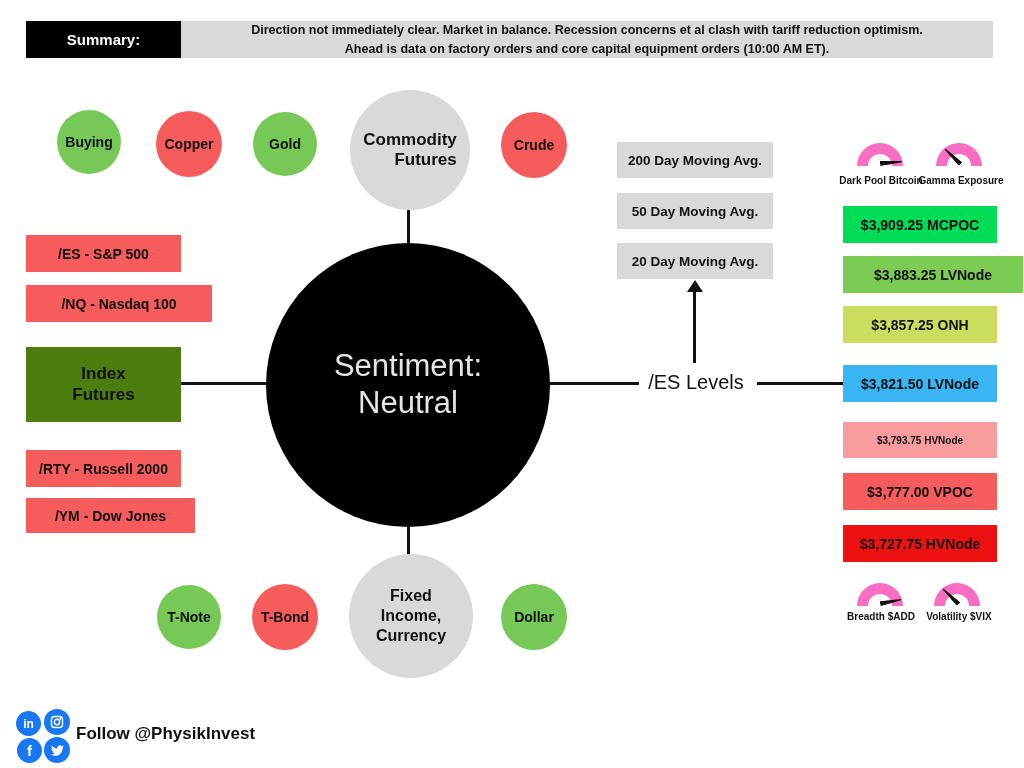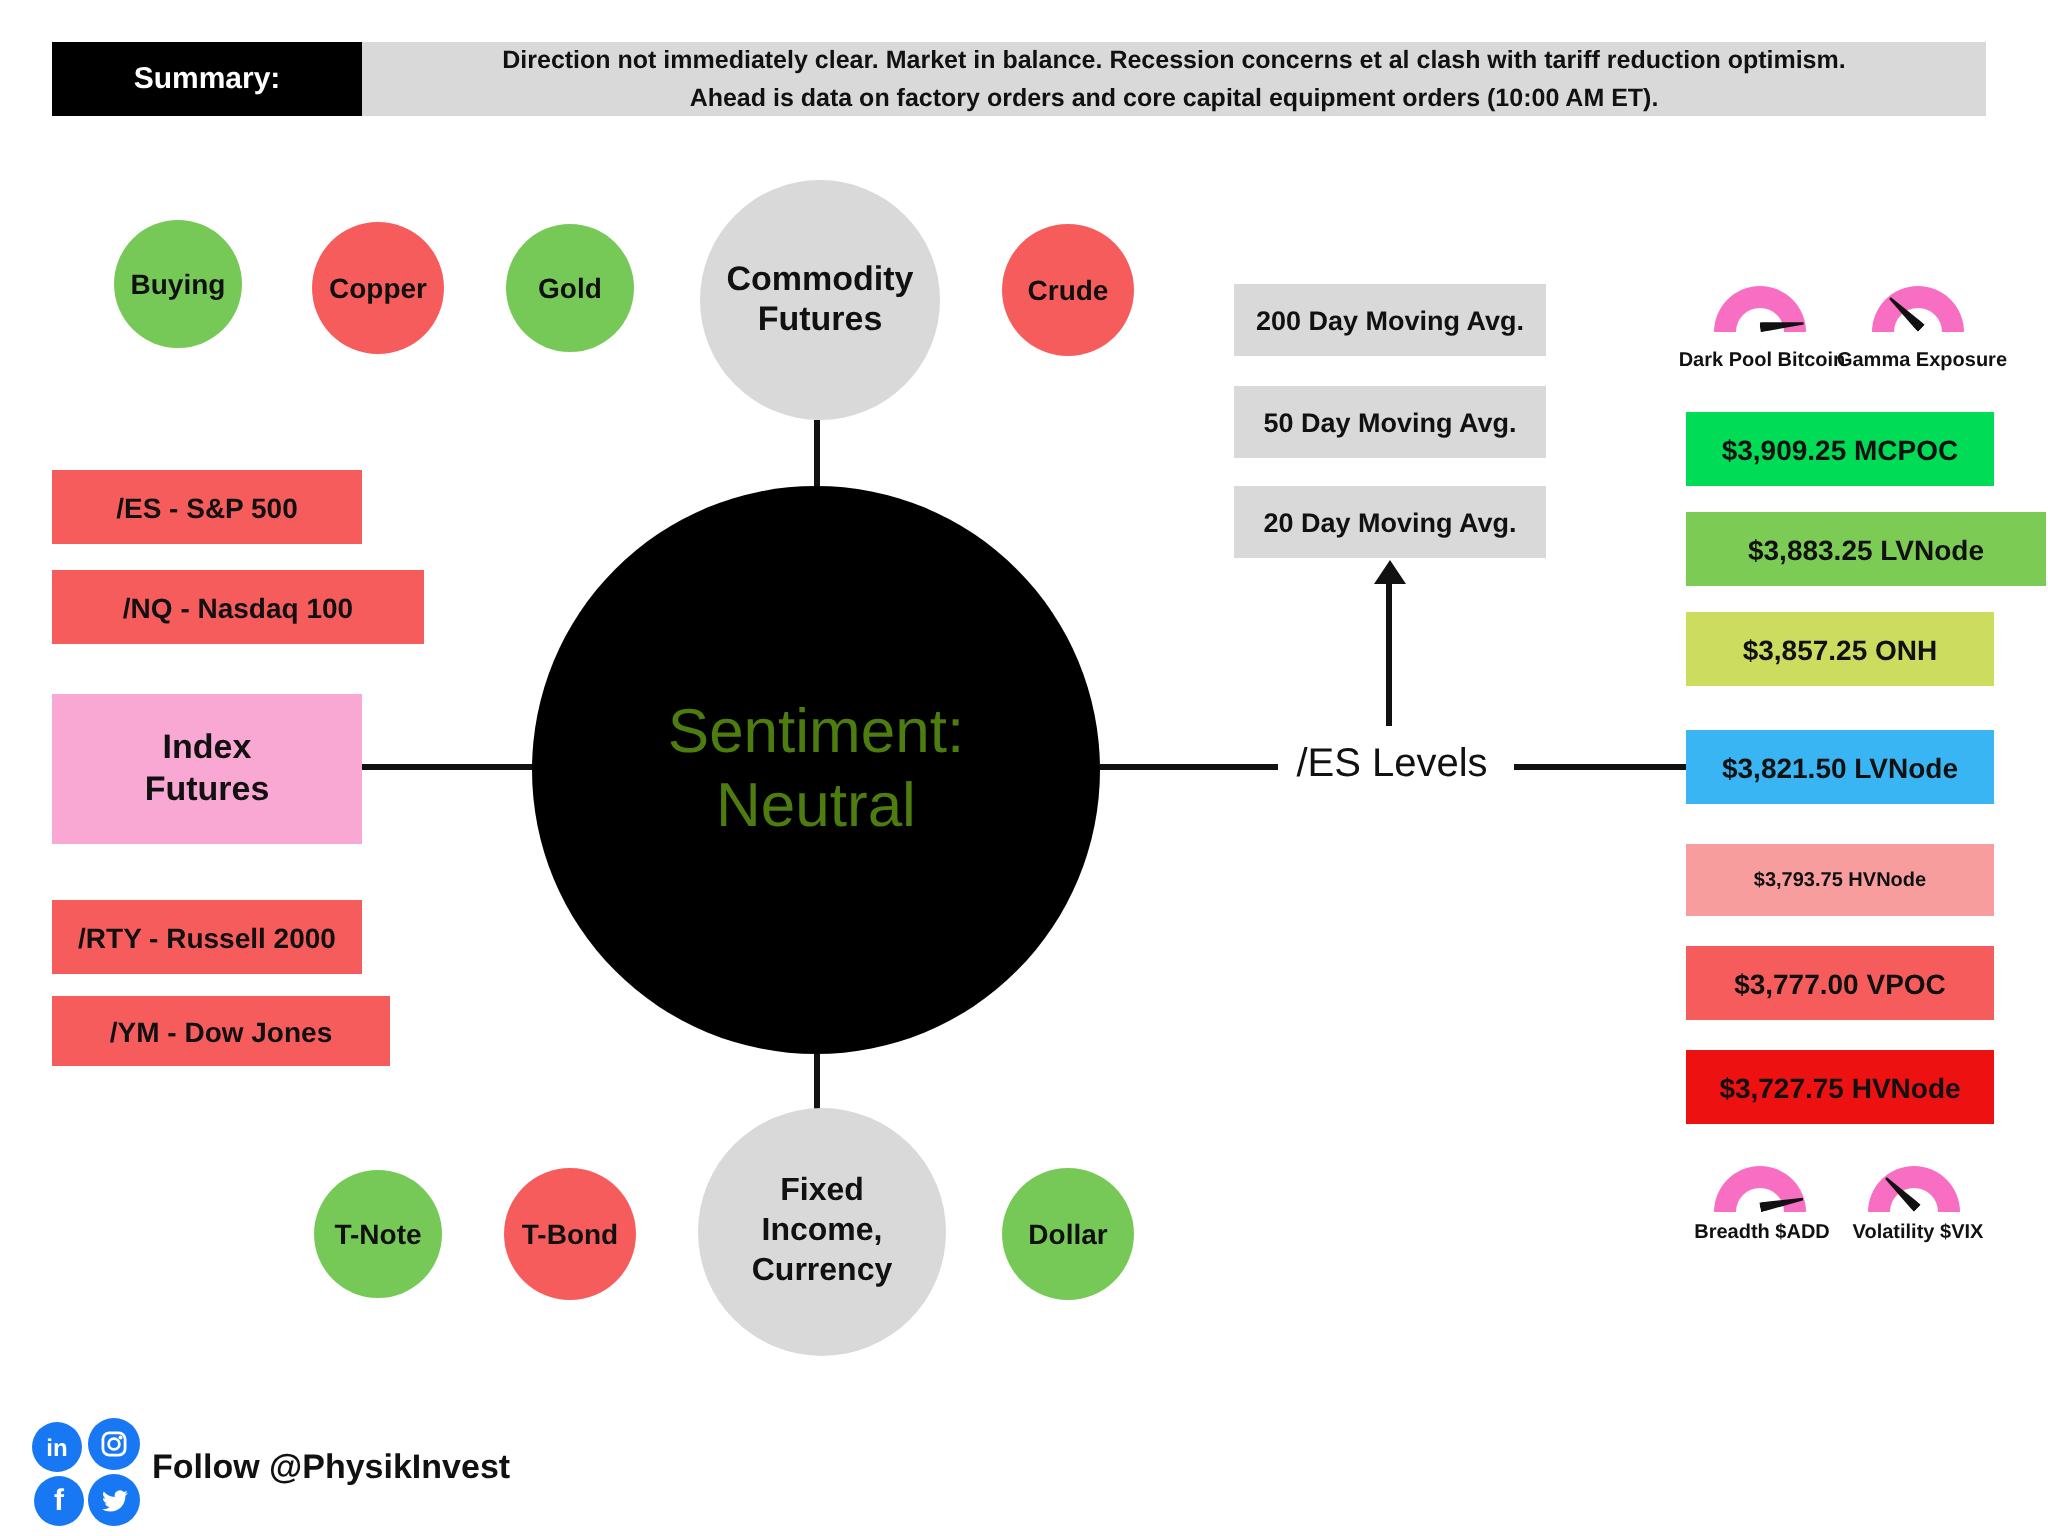--- a/index.html
+++ b/index.html
@@ -31,47 +31,47 @@
   <div class="node" style="left:26px;top:21px;width:155px;height:37px;background:#000;color:#fff;font-size:15px;">Summary:</div>
   <div class="abs" style="left:181px;top:21px;width:812px;height:37px;background:#D9D9D9;display:flex;flex-direction:column;
               align-items:center;justify-content:center;font-size:12.5px;font-weight:bold;line-height:1.45;text-align:center;">
     <span>Direction not immediately clear. Market in balance. Recession concerns et al clash with tariff reduction optimism.</span>
     <span>Ahead is data on factory orders and core capital equipment orders (10:00 AM ET).</span>
   </div>
 
   <div class="node circle" style="left: 57px; top: 110px; width: 64px; height: 64px; font-size: 14px; background: rgb(119, 201, 87);">Buying</div>
   <div class="node circle" style="left: 156px; top: 111px; width: 66px; height: 66px; font-size: 14px; background: rgb(247, 92, 92);">Copper</div>
   <div class="node circle" style="left: 253px; top: 112px; width: 64px; height: 64px; font-size: 14px; background: rgb(119, 201, 87);">Gold</div>
-  <div class="node circle" style="left: 350px; top: 90px; width: 120px; height: 120px; font-size: 17px; line-height: 1.2; background: rgb(217, 217, 217);">
+  <div class="node circle" style="left: 350px; top: 90px; width: 120px; height: 120px; font-size: 17px; line-height: 1.2; background: rgb(217, 217, 217); text-align: right;">
     <div>
       <div>Commodity</div>
       <div>Futures</div>
     </div>
   </div>
   <div class="node circle" style="left: 501px; top: 112px; width: 66px; height: 66px; font-size: 14px; background: rgb(247, 92, 92);">Crude</div>
 
   <div class="line" style="left:407px;top:210px;width:3px;height:34px;"></div>
   <div class="line" style="left:181px;top:382px;width:86px;height:3px;"></div>
   <div class="line" style="left:407px;top:527px;width:3px;height:29px;"></div>
   <div class="line" style="left:550px;top:382px;width:89px;height:3px;"></div>
   <div class="line" style="left:757px;top:382px;width:86px;height:3px;"></div>
 
   <div class="node" style="left: 26px; top: 235px; width: 155px; height: 37px; font-size: 14px; background: rgb(247, 92, 92);">/ES - S&amp;P 500</div>
   <div class="node" style="left: 26px; top: 285px; width: 186px; height: 37px; font-size: 14px; background: rgb(247, 92, 92);">/NQ - Nasdaq 100</div>
-  <div class="node" style="left: 26px; top: 347px; width: 155px; height: 75px; font-size: 17px; line-height: 1.2; background: #f9a8d4;">
+  <div class="node" style="left: 26px; top: 347px; width: 155px; height: 75px; font-size: 17px; line-height: 1.2; background: #4d7c0f;">
     <div>
       <div>Index</div>
       <div>Futures</div>
     </div>
   </div>
   <div class="node" style="left: 26px; top: 450px; width: 155px; height: 37px; font-size: 14px; background: rgb(247, 92, 92);">/RTY - Russell 2000</div>
   <div class="node" style="left: 26px; top: 498px; width: 169px; height: 35px; font-size: 14px; background: rgb(247, 92, 92);">/YM - Dow Jones</div>
 
   <div class="node circle" style="left: 266px; top: 243px; width: 284px; height: 284px; background: rgb(0, 0, 0);">
-    <div style="font-weight: 400; font-size: 31px; line-height: 1.18; color: #4d7c0f;">
+    <div style="font-weight: 400; font-size: 31px; line-height: 1.18; color: #e5e5e5;">
       <div>Sentiment:</div>
       <div>Neutral</div>
     </div>
   </div>
 
   <div class="node circle" style="left: 157px; top: 585px; width: 64px; height: 64px; font-size: 14px; background: rgb(119, 201, 87);">T-Note</div>
   <div class="node circle" style="left: 252px; top: 584px; width: 66px; height: 66px; font-size: 14px; background: rgb(247, 92, 92);">T-Bond</div>
   <div class="node circle" style="left: 501px; top: 584px; width: 66px; height: 66px; font-size: 14px; background: rgb(119, 201, 87);">Dollar</div>
   <div class="node circle" style="left: 349px; top: 554px; width: 124px; height: 124px; font-size: 16px; line-height: 1.25; background: rgb(217, 217, 217);">
     <div>

